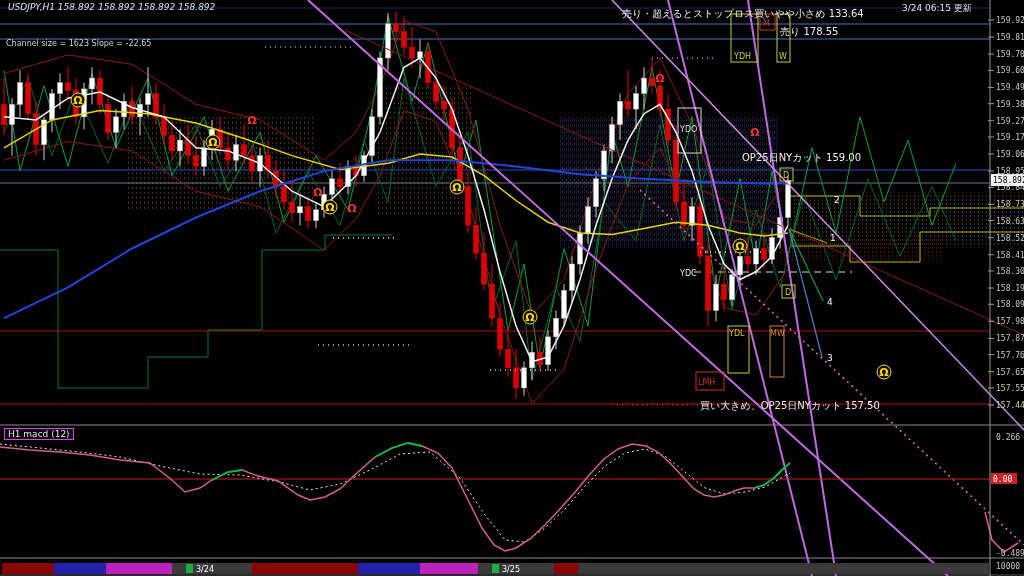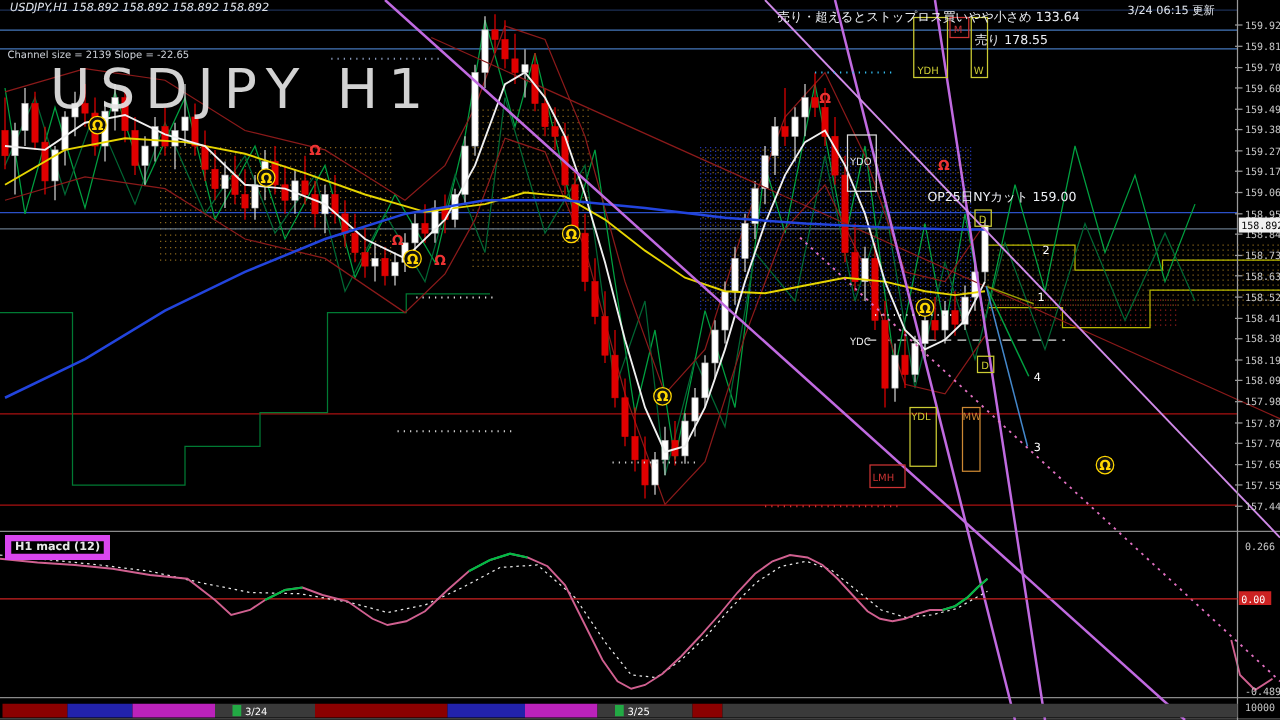--- a/index.html
+++ b/index.html
@@ -11,21 +11,21 @@
   .updated{left:902px;top:2px;font-size:9px;color:#dfe3ea;}
   .channel{left:6px;top:39px;font-size:8px;color:#cfd3da;}
   .watermark{position:absolute;left:40px;top:46px;font-size:44px;letter-spacing:8px;
              color:#e4e4e4;opacity:.92;white-space:nowrap;}
   .sellstop{left:622px;top:7px;font-size:10px;}
   .sell{left:780px;top:25px;font-size:10px;}
   .op159{left:742px;top:151px;font-size:10px;}
   .buysmall{left:592px;top:327px;font-size:10px;}
   .buylarge{left:700px;top:399px;font-size:10px;}
   .macdlabel{position:absolute;left:4px;top:428px;font-size:9px;color:#e8e8e8;
-             border:5px solid #d946ef;padding:0 3px;background:#000;font-weight:bold;}
+             border:1px solid #d946ef;padding:0 3px;background:#000;}
 </style>
 </head>
 <body>
 
 <div class="stage">
   <svg id="chart-svg" width="1024" height="576" viewBox="0 0 1024 576">
       <g>
         <line x1="128" y1="118" x2="313" y2="118" stroke="#a07820" stroke-width="1" stroke-dasharray="1 3" opacity="0.85"></line>
         <line x1="128" y1="123" x2="313" y2="123" stroke="#a07820" stroke-width="1" stroke-dasharray="1 3" opacity="0.85"></line>
         <line x1="128" y1="128" x2="313" y2="128" stroke="#a07820" stroke-width="1" stroke-dasharray="1 3" opacity="0.85"></line>
@@ -531,21 +531,21 @@
         <rect x="578" y="563" width="412" height="11" fill="#3a3a3a"></rect>
         <rect x="186" y="564" width="7" height="9" fill="#22aa44"></rect>
         <text x="196" y="572" fill="#ffffff" font-size="8" font-family="DejaVu Sans,sans-serif">3/24</text>
         <rect x="492" y="564" width="7" height="9" fill="#22aa44"></rect>
         <text x="502" y="572" fill="#ffffff" font-size="8" font-family="DejaVu Sans,sans-serif">3/25</text>
       </g>
     </svg>
 
   <div class="t symbol">USDJPY,H1 158.892 158.892 158.892 158.892</div>
   <div class="t updated">3/24 06:15 更新</div>
-  <div class="t channel">Channel size = 2139  Slope = -22.65</div>
-  <div class="watermark">USDJPY H1</div>
+  <div class="t channel">Channel size = 1623  Slope = -22.65</div>
 
   <div class="t sellstop">売り・超えるとストップロス買いやや小さめ 133.64</div>
   <div class="t sell">売り 178.55</div>
   <div class="t op159">OP25日NYカット 159.00</div>
+  <div class="t buylarge">買い大きめ、OP25日NYカット 157.50</div>
 
   <div class="macdlabel">H1 macd (12)</div>
 </div>
 
 </body></html>

